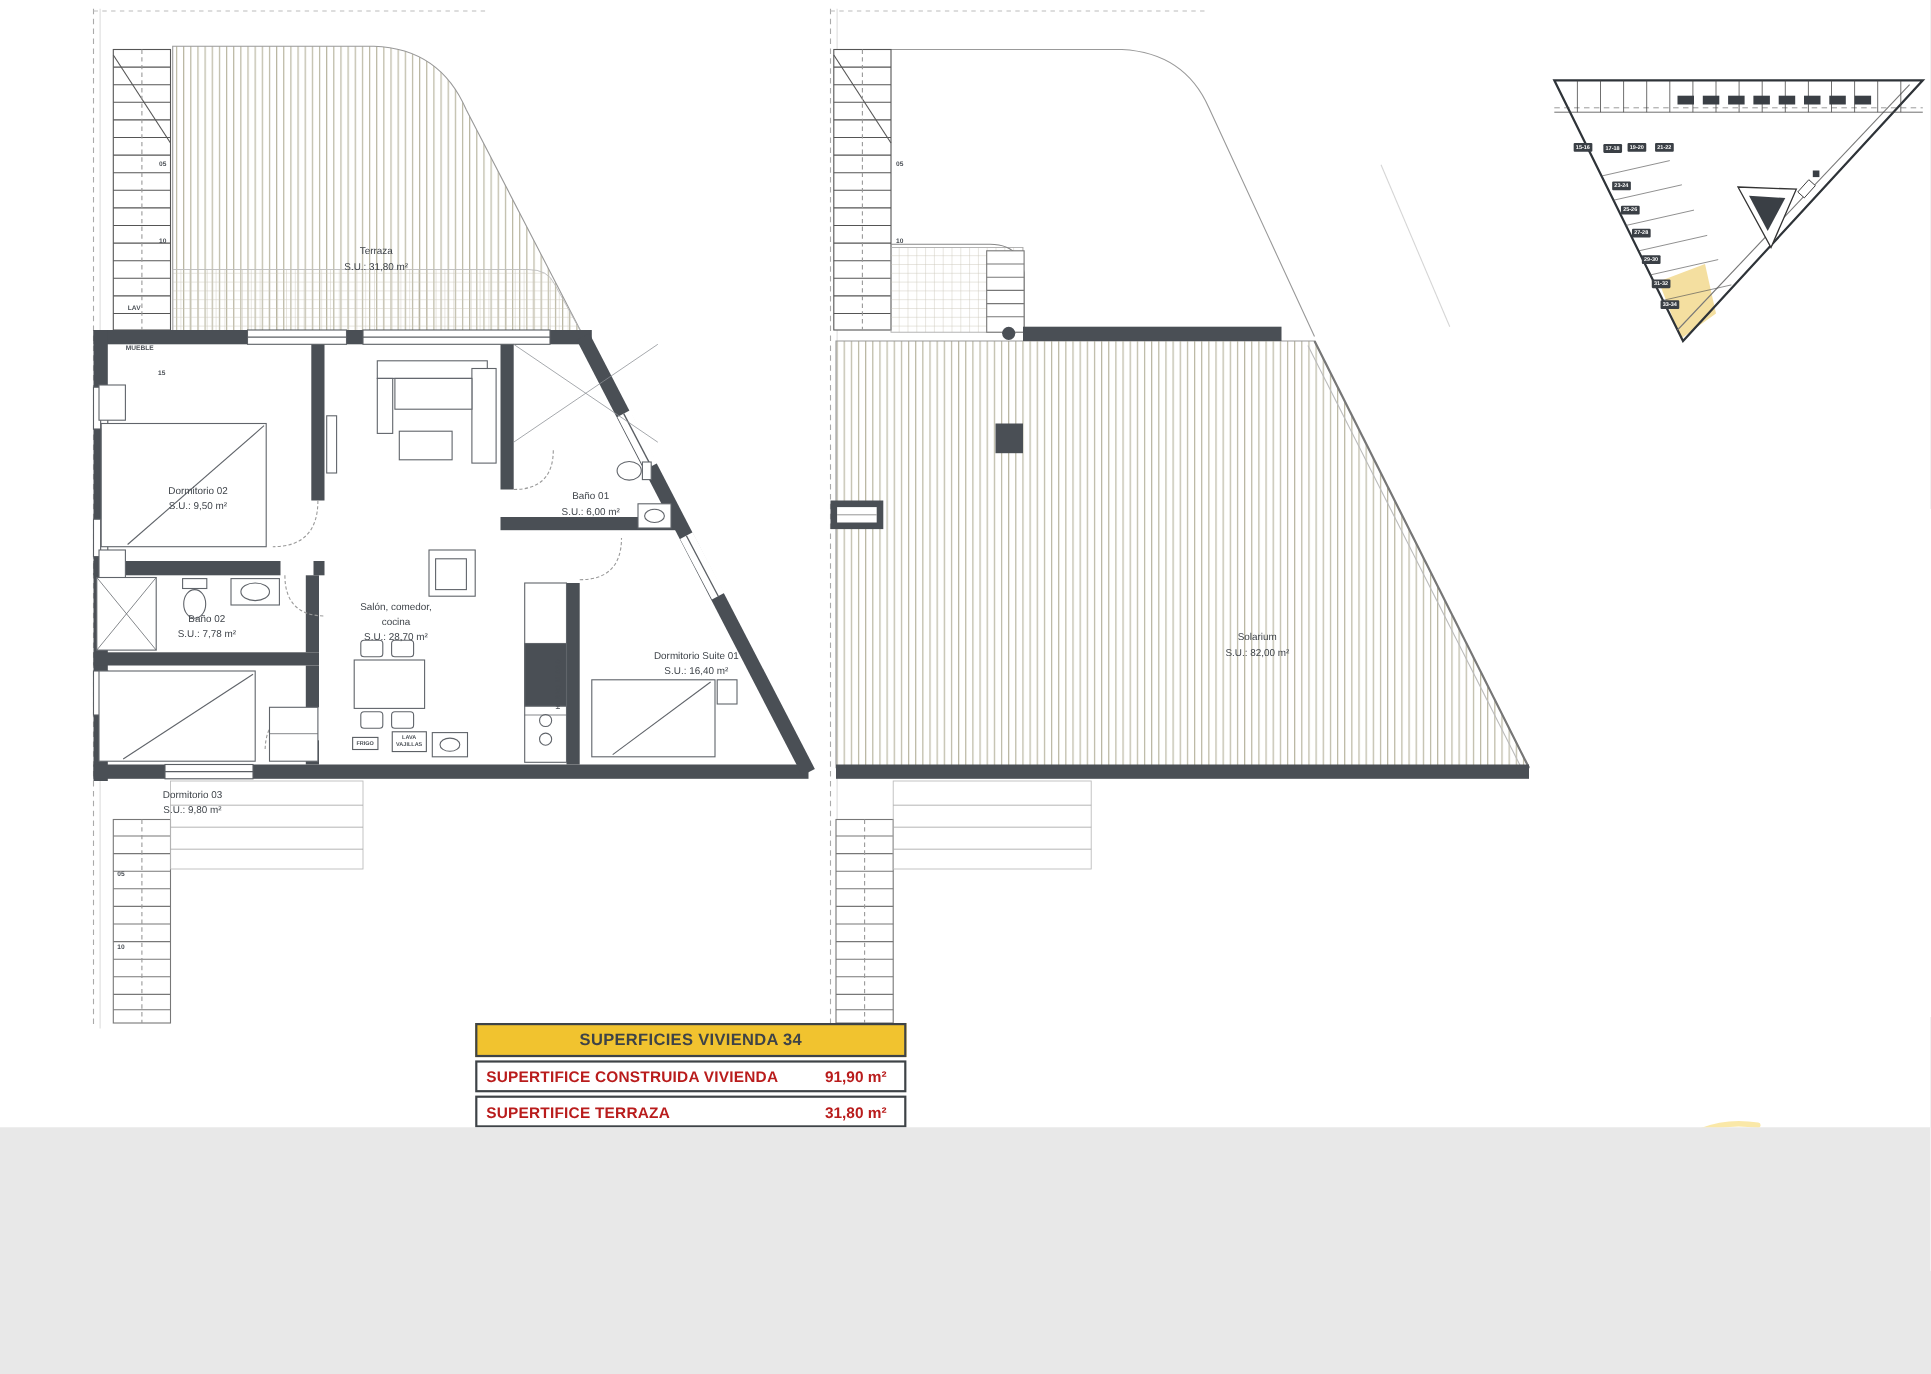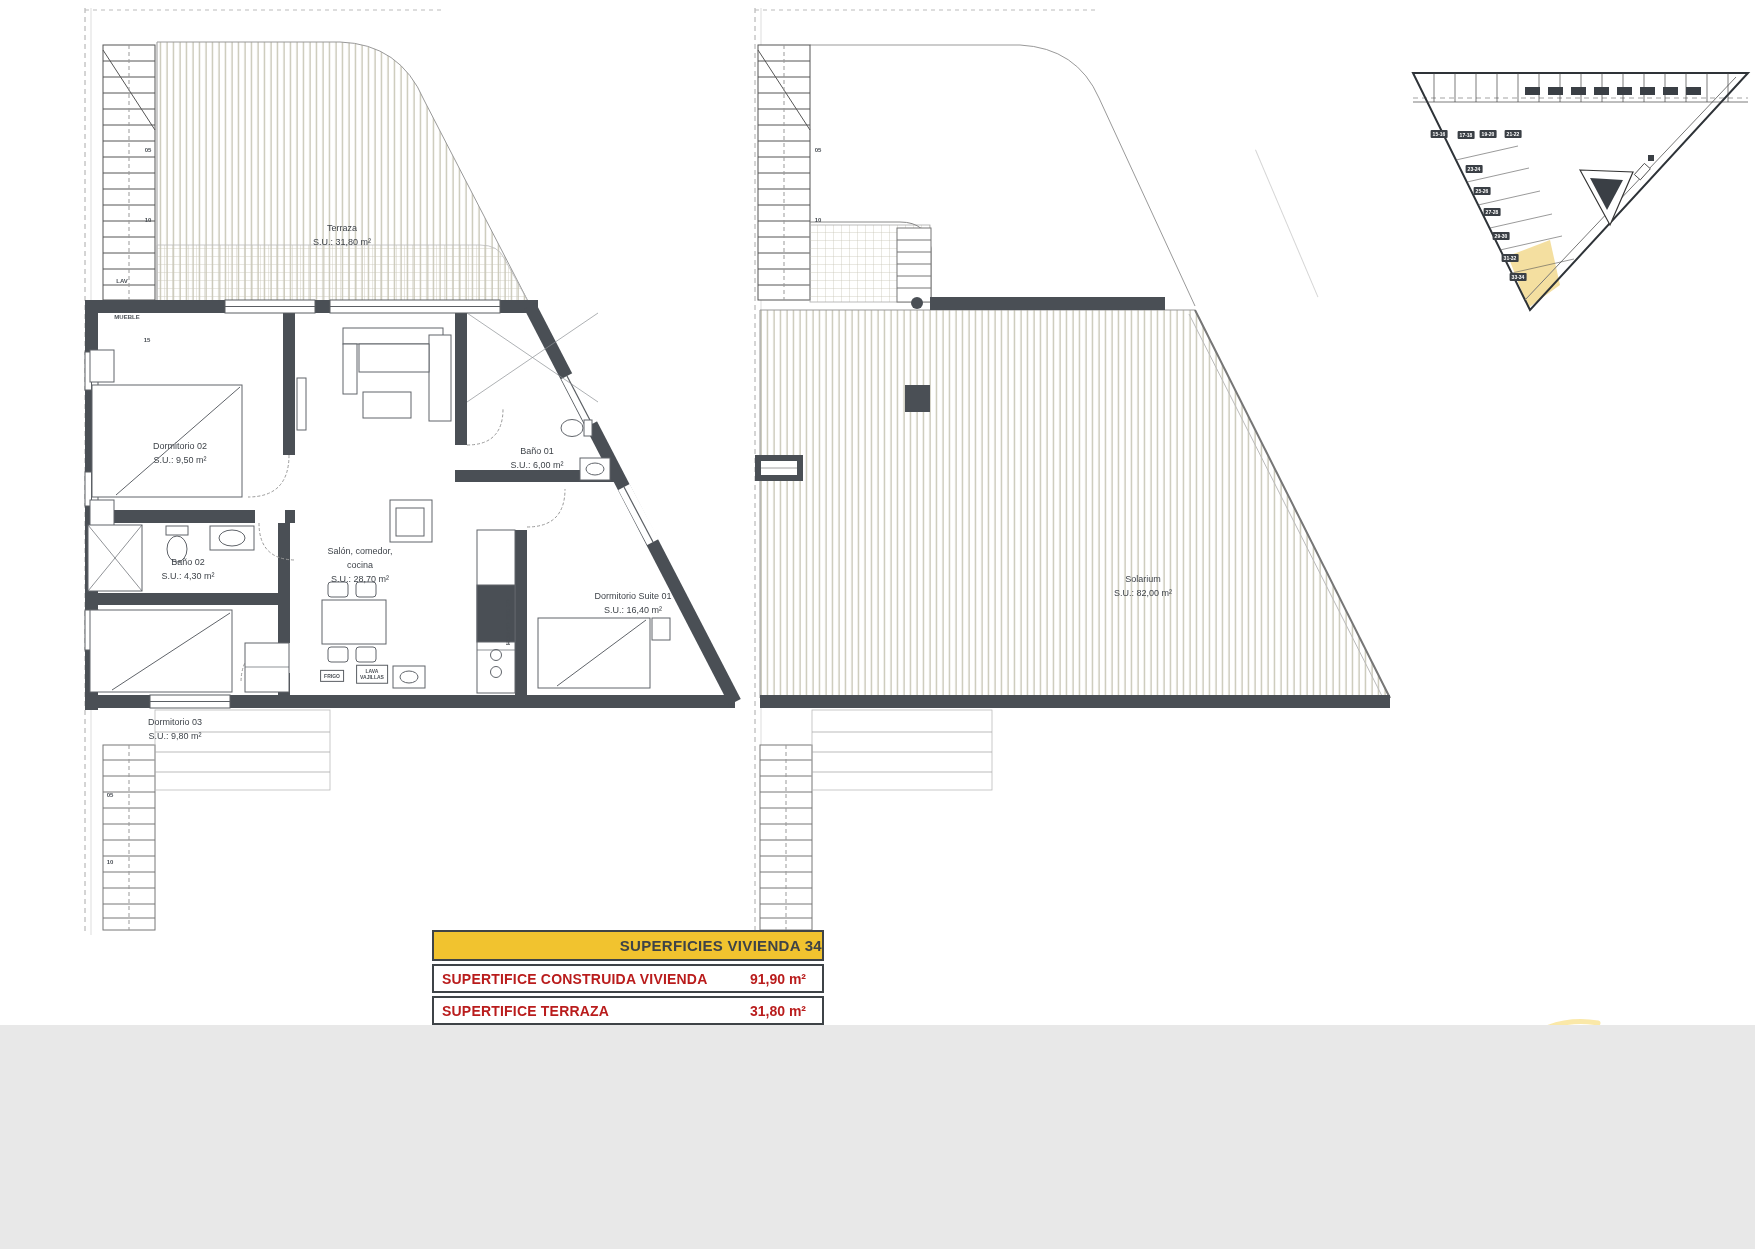--- a/index.html
+++ b/index.html
@@ -13,21 +13,21 @@
   .vlabel{position:absolute;font-size:5.5px;font-weight:bold;color:#4a4f55;letter-spacing:.5px;
           transform:translate(-50%,-50%) rotate(-90deg);white-space:nowrap}
   .boxlabel{position:absolute;border:1px solid #5a5e63;background:#fff;font-size:5px;font-weight:bold;
           color:#4a4f55;text-align:center;line-height:1.25;transform:translate(-50%,-50%);
           padding:2px 3px;white-space:nowrap}
   .badge{position:absolute;background:#3a3f45;color:#fff;font-size:5px;font-weight:bold;line-height:1;
           padding:1.5px 2px;transform:translate(-50%,-50%);white-space:nowrap;border-radius:1px}
   
   .table{position:absolute;left:432px;top:930px;width:392px}
   .table .hdr{height:27px;line-height:27px;background:#F1C32F;border:2px solid #3e4347;
-          text-align:right;font-weight:bold;font-size:15px;color:#3e4347;letter-spacing:.3px}
+          text-align:center;font-weight:bold;font-size:15px;color:#3e4347;letter-spacing:.3px}
   .table .row{height:25px;border:2px solid #3e4347;margin-top:3px;display:flex;align-items:center;
           font-weight:bold;font-size:14px;color:#b91c1c}
   .table .row .lbl{padding-left:8px;letter-spacing:.2px}
   .table .row .val{margin-left:auto;padding-right:16px}
   
   .title{position:absolute;left:700px;top:1152px;font-size:23px;font-weight:bold;color:#3e4347;
           letter-spacing:.5px;white-space:nowrap}
   .escala{position:absolute;left:1300px;top:1162px;font-size:12px;font-weight:bold;color:#0f766e;
           letter-spacing:.8px;white-space:nowrap}
   .bar-dark{position:absolute;left:675px;top:1190px;width:1080px;height:9px;background:#3e4347}
@@ -354,21 +354,21 @@
   <div class="rlabel" style="left:180px;top:454px">
     <div>Dormitorio 02</div>
     <div>S.U.: 9,50 m²</div>
   </div>
   <div class="rlabel" style="left:537px;top:459px">
     <div>Baño 01</div>
     <div>S.U.: 6,00 m²</div>
   </div>
   <div class="rlabel" style="left:188px;top:570px">
     <div>Baño 02</div>
-    <div>S.U.: 4,30 m²</div>
+    <div>S.U.: 7,78 m²</div>
   </div>
   <div class="rlabel" style="left:360px;top:566px">
     <div>Salón, comedor,</div>
     <div>cocina</div>
     <div>S.U.: 28,70 m²</div>
   </div>
   <div class="rlabel" style="left:175px;top:730px">
     <div>Dormitorio 03</div>
     <div>S.U.: 9,80 m²</div>
   </div>

